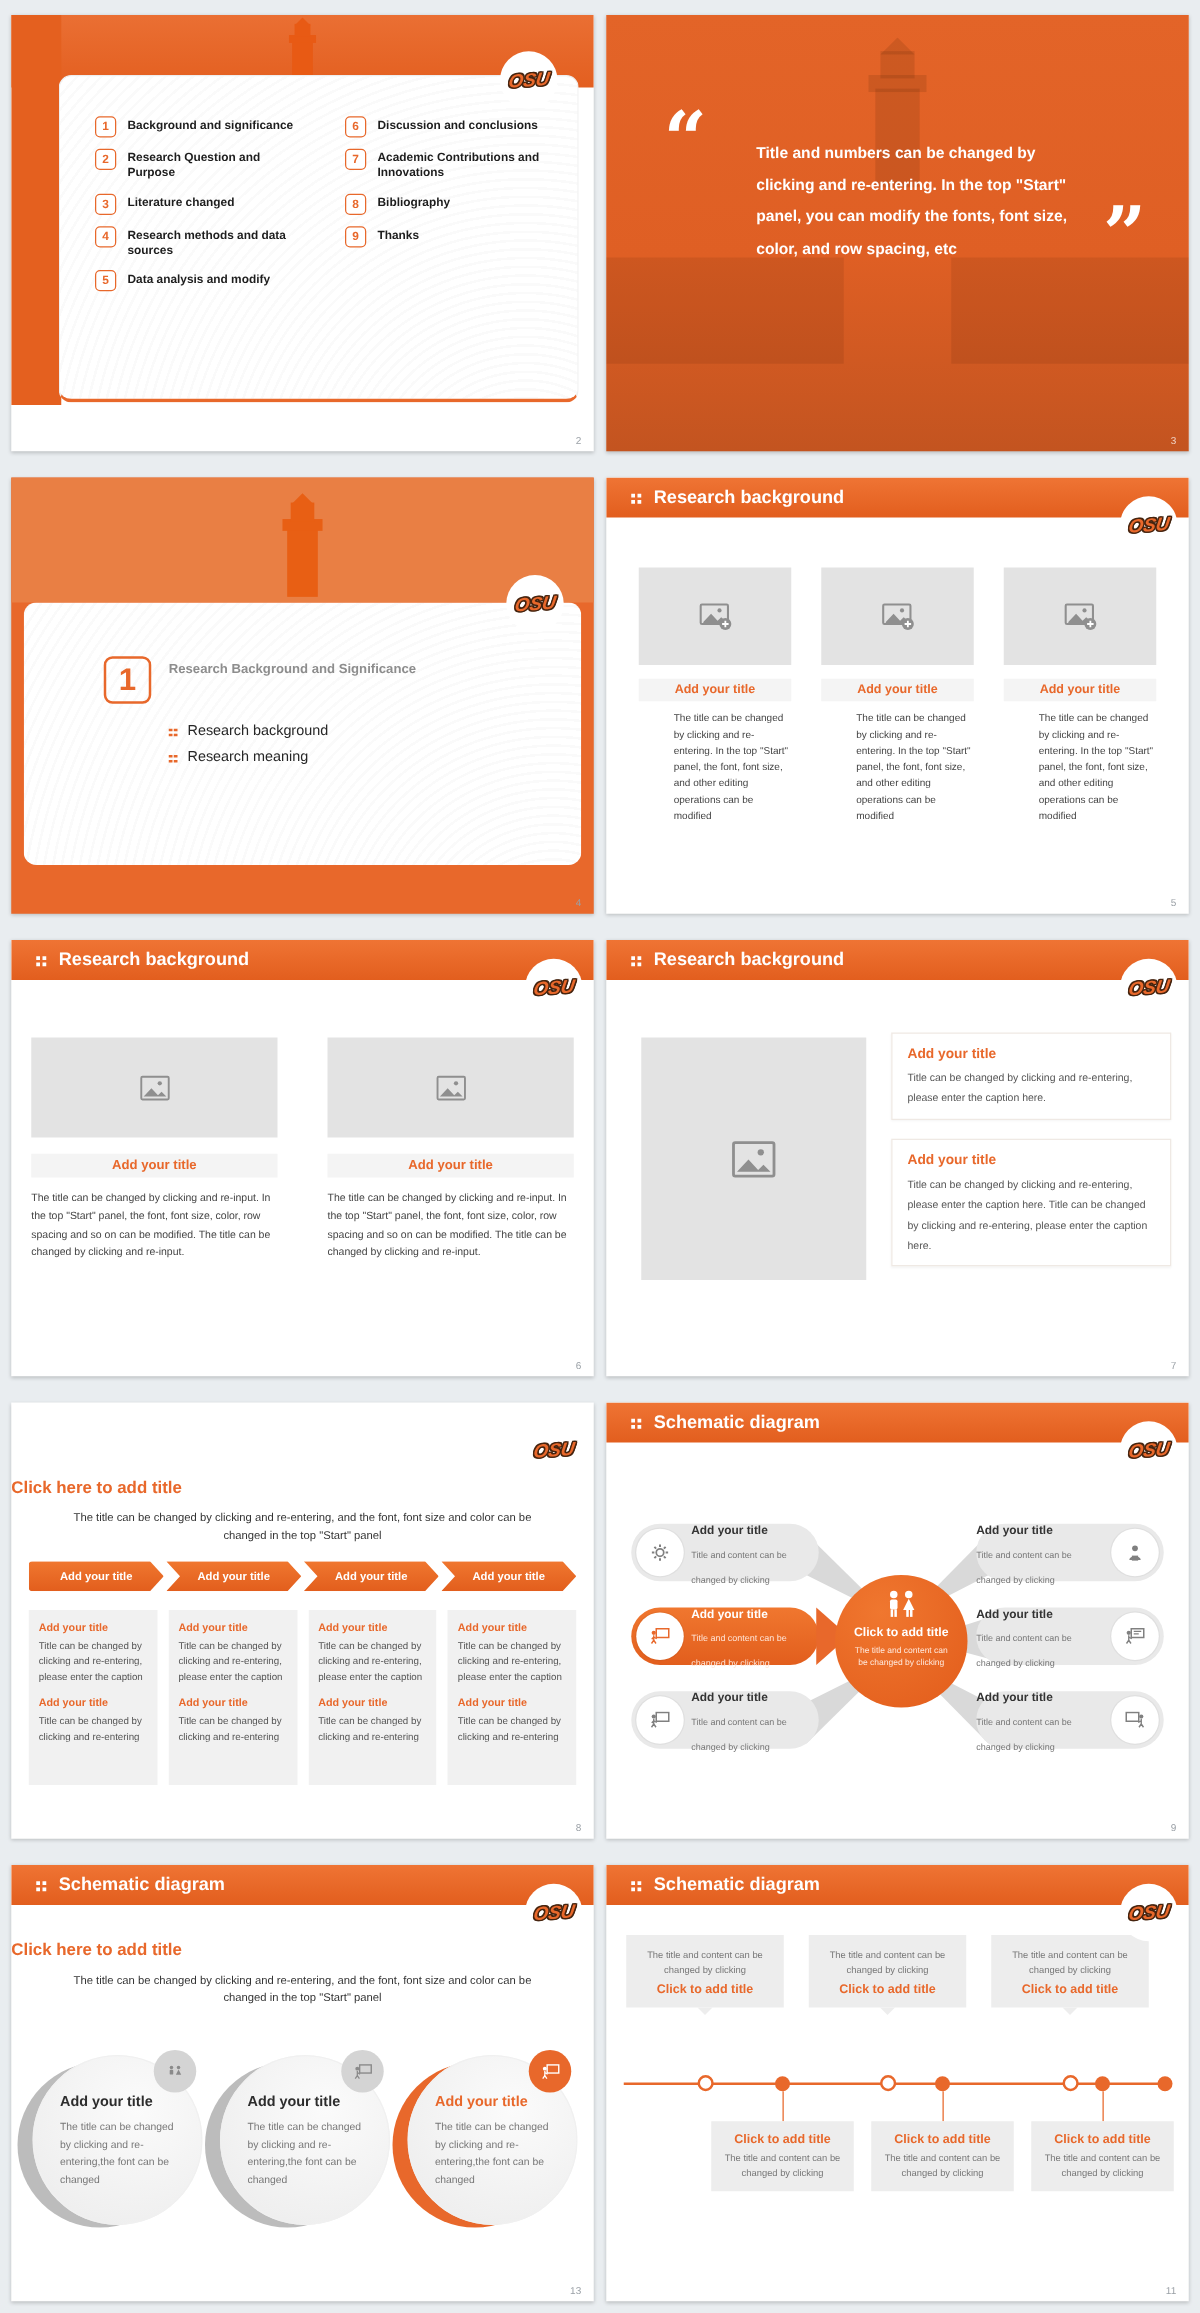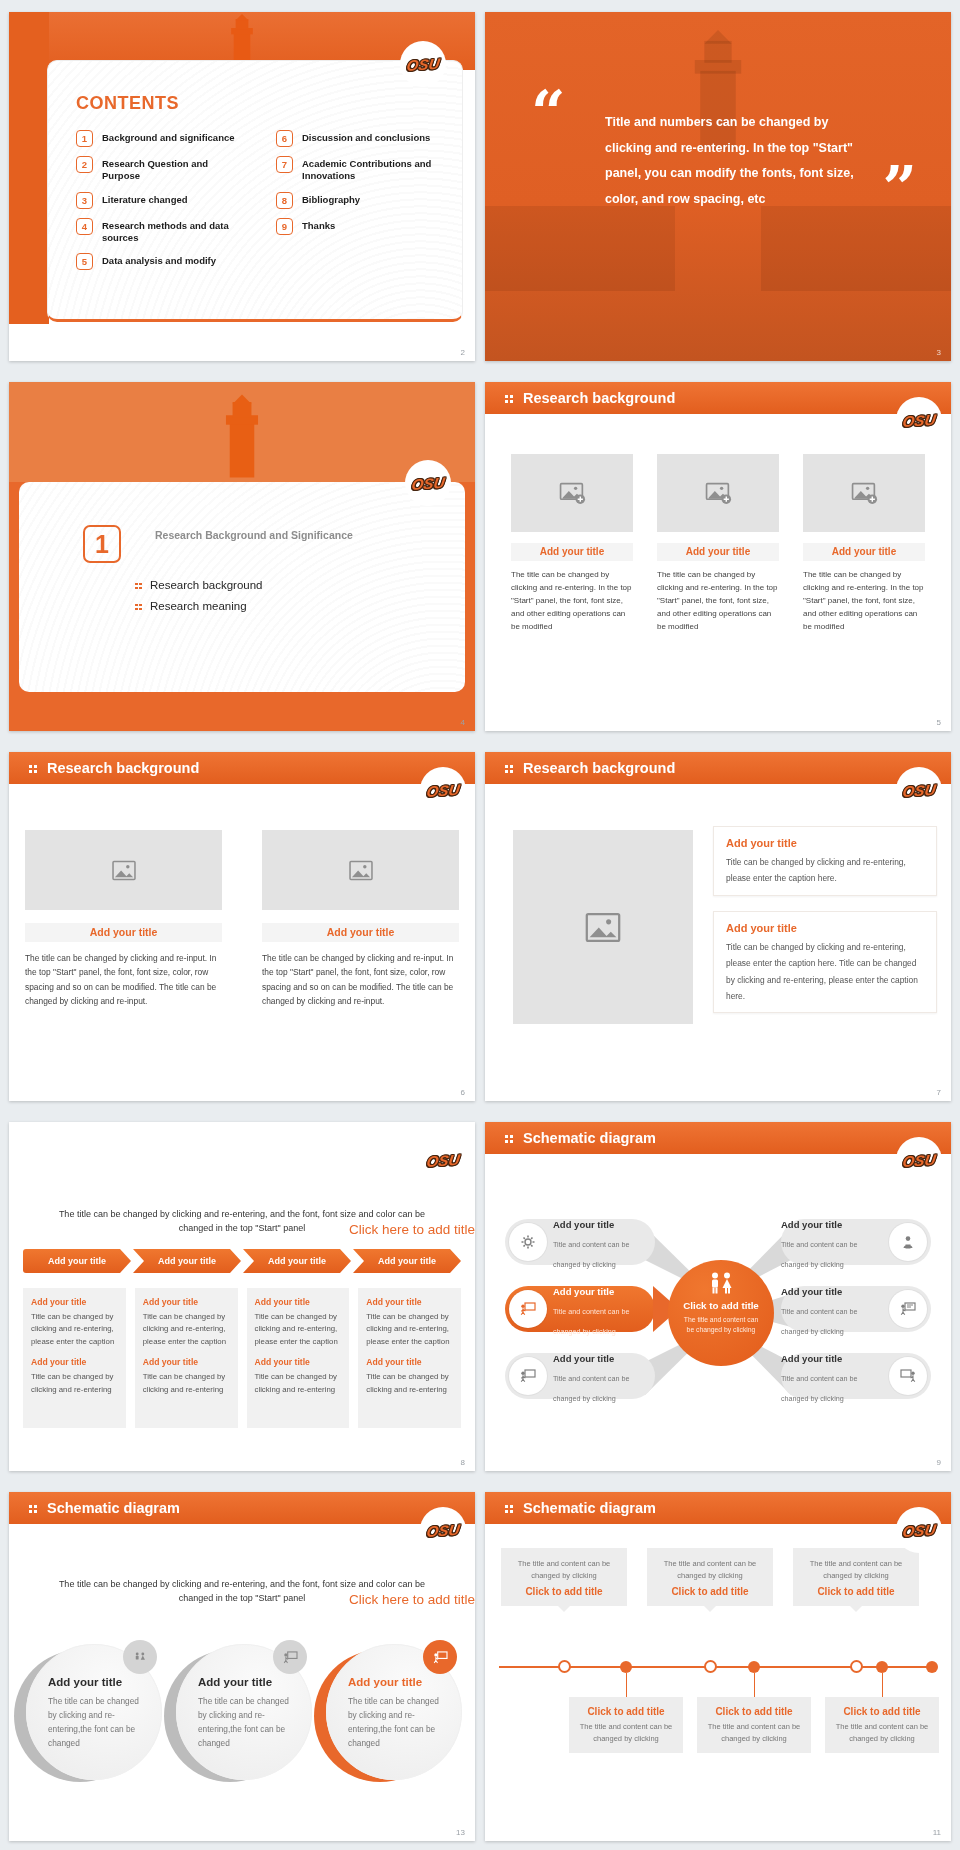--- a/index.html
+++ b/index.html
@@ -58,52 +58,52 @@
   .s3 { background:#e8682b; }
   .s3-band { position:absolute; top:0; left:0; right:0; height:100px; background:#e97f44; color:#e85f14; }
   .s3-card { position:absolute; left:10px; top:100px; right:10px; height:210px; background:#fff; border-radius:10px;
     padding:40px 0 0 64px; z-index:2;
     background-image:repeating-radial-gradient(circle at 95% 135%, rgba(0,0,0,.018) 0 2px, transparent 2px 7px); }
   .s3-badge { top:-22px; right:14px; }
   .s3-row { display:flex; gap:14px; }
   .s3-num { width:38px; height:38px; border:2.5px solid #e8682b; border-radius:7px; color:#e8682b; font-size:25px;
     font-weight:bold; display:flex; align-items:center; justify-content:center; margin-top:3px; flex:0 0 38px; }
   .s3-title { color:#e8682b; font-weight:bold; font-size:18px; line-height:1.12; }
-  .s3-sub { color:#8d8d8d; font-size:10.5px; margin-top:7px; font-weight:bold;margin-left:20px; }
+  .s3-sub { color:#8d8d8d; font-size:10.5px; margin-top:7px; font-weight:bold; }
   .s3-bullets { margin-top:16px; margin-left:52px; color:#e8682b; }
   .s3-bullet { display:flex; gap:8px; align-items:center; margin-bottom:9px; }
   .s3-bullet span.txt { font-size:11.5px; color:#262626; }
 
   
   .ph { background:#e3e3e3; display:flex; align-items:center; justify-content:center; }
   .titlebar { background:#f4f4f4; color:#e8682b; font-weight:bold; text-align:center; }
 
   
   .s4-cards { position:absolute; top:72px; left:26px; right:26px; display:flex; gap:24px; }
   .card3 { width:122px; }
   .ph3 { height:78px; }
   .card3 .titlebar { margin-top:11px; height:18px; line-height:18px; font-size:10px; }
-  .card3 p { margin-top:8px; font-size:8px; color:#444; line-height:1.62; }
+  .card3 p { margin-top:8px; font-size:8px; color:#444; line-height:1.62;margin-left:28px; }
 
   
   .s5-cards { position:absolute; top:78px; left:16px; right:16px; display:flex; gap:40px; }
   .card2 { width:197px; }
   .ph2 { height:80px; }
   .card2 .titlebar { margin-top:13px; height:19px; line-height:19px; font-size:10.5px; }
   .card2 p { margin-top:9px; font-size:8.4px; color:#444; line-height:1.7; }
 
   
   .s6-ph { position:absolute; left:28px; top:78px; width:180px; height:194px; }
   .s6-boxes { position:absolute; left:228px; top:74px; right:14px; }
   .s6-box { border:1px solid #efe9e4; box-shadow:0 1px 2px rgba(0,0,0,.05); padding:10px 12px 8px 12px; margin-bottom:15px; background:#fff; }
   .s6-box h5 { color:#e8682b; font-weight:bold; font-size:11px; margin-bottom:5px; }
   .s6-box p { font-size:8.4px; color:#555; line-height:1.95; }
 
   
-  .big-title { position:absolute; top:60px; width:100%; text-align:right; color:#e8682b; font-weight:normal; font-size:13.5px;margin-top:40px; }
+  .big-title { position:absolute; top:60px; width:100%; text-align:left; color:#e8682b; font-weight:bold; font-size:13.5px; }
   .big-sub { position:absolute; top:86px; left:38px; right:38px; text-align:center; font-size:9px; color:#333; line-height:1.5; }
   .s7-arrows { position:absolute; top:127px; left:14px; right:14px; display:flex; gap:2px; }
   .arrow { flex:1; height:24px; background:linear-gradient(#f0772f,#e25e1d); color:#fff; font-weight:bold; font-size:9px;
     display:flex; align-items:center; justify-content:center;
     clip-path:polygon(0 0,calc(100% - 11px) 0,100% 50%,calc(100% - 11px) 100%,0 100%,11px 50%); }
   .arrow.first { clip-path:polygon(0 0,calc(100% - 11px) 0,100% 50%,calc(100% - 11px) 100%,0 100%); border-radius:3px 0 0 3px; }
   .s7-cols { position:absolute; top:166px; left:14px; right:14px; display:flex; gap:9px; }
   .s7-col { flex:1; background:#f1f1f1; padding:9px 8px; height:140px; }
   .s7-col h5 { color:#e8682b; font-size:8.6px; margin-bottom:4px; font-weight:bold; }
   .s7-col p { font-size:7.8px; color:#555; line-height:1.6; margin-bottom:9px; }
@@ -175,21 +175,20 @@
             <rect x="25" y="8" width="20" height="16"></rect>
             <path d="M35 0 L45 10 H25 Z"></path>
           </g>
         </svg>
     </div>
     <div class="s1-leftband"></div>
     <div class="s1-card">
       <div class="osu-badge s1-badge">
           <span class="osu-text">OSU</span>
         </div>
-      <h1 class="s1-title">CONTENTS</h1>
       <div class="s1-cols">
         <div class="s1-col">
           <div class="toc-item">
               <span class="toc-num">1</span>
               <span class="toc-label">Background and significance</span>
             </div>
           <div class="toc-item">
               <span class="toc-num">2</span>
               <span class="toc-label">Research Question and Purpose</span>
             </div>

